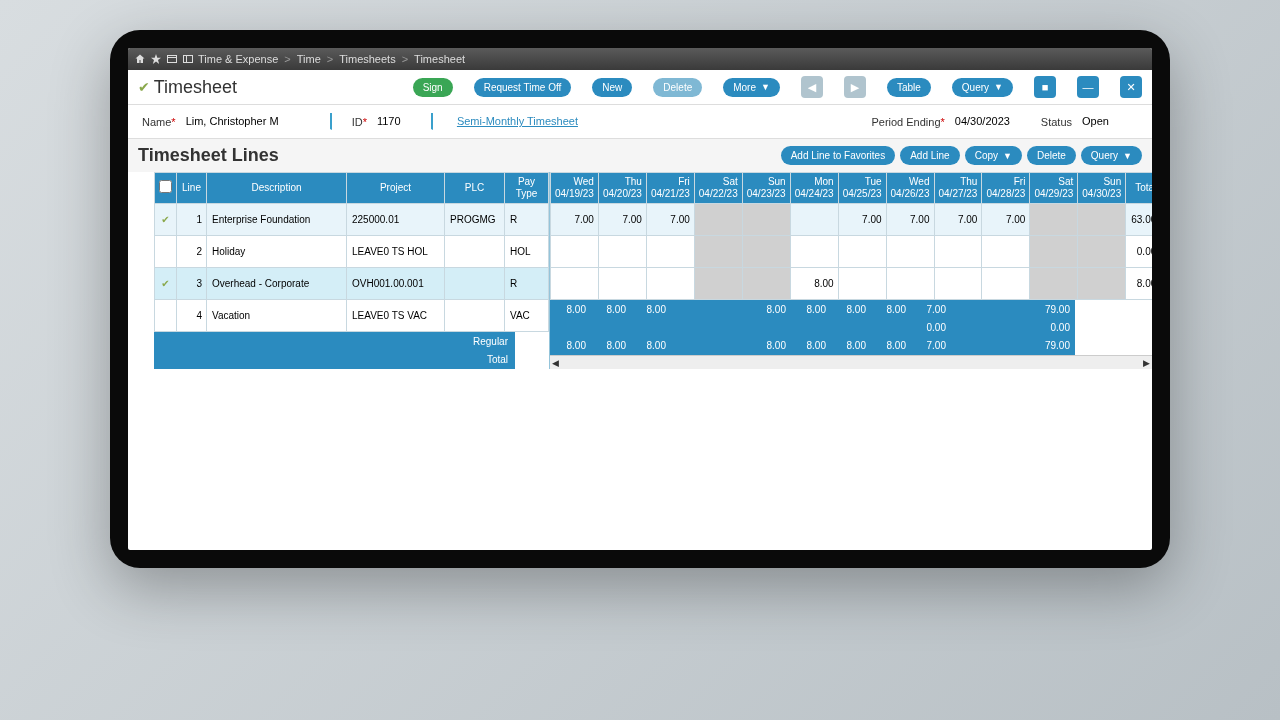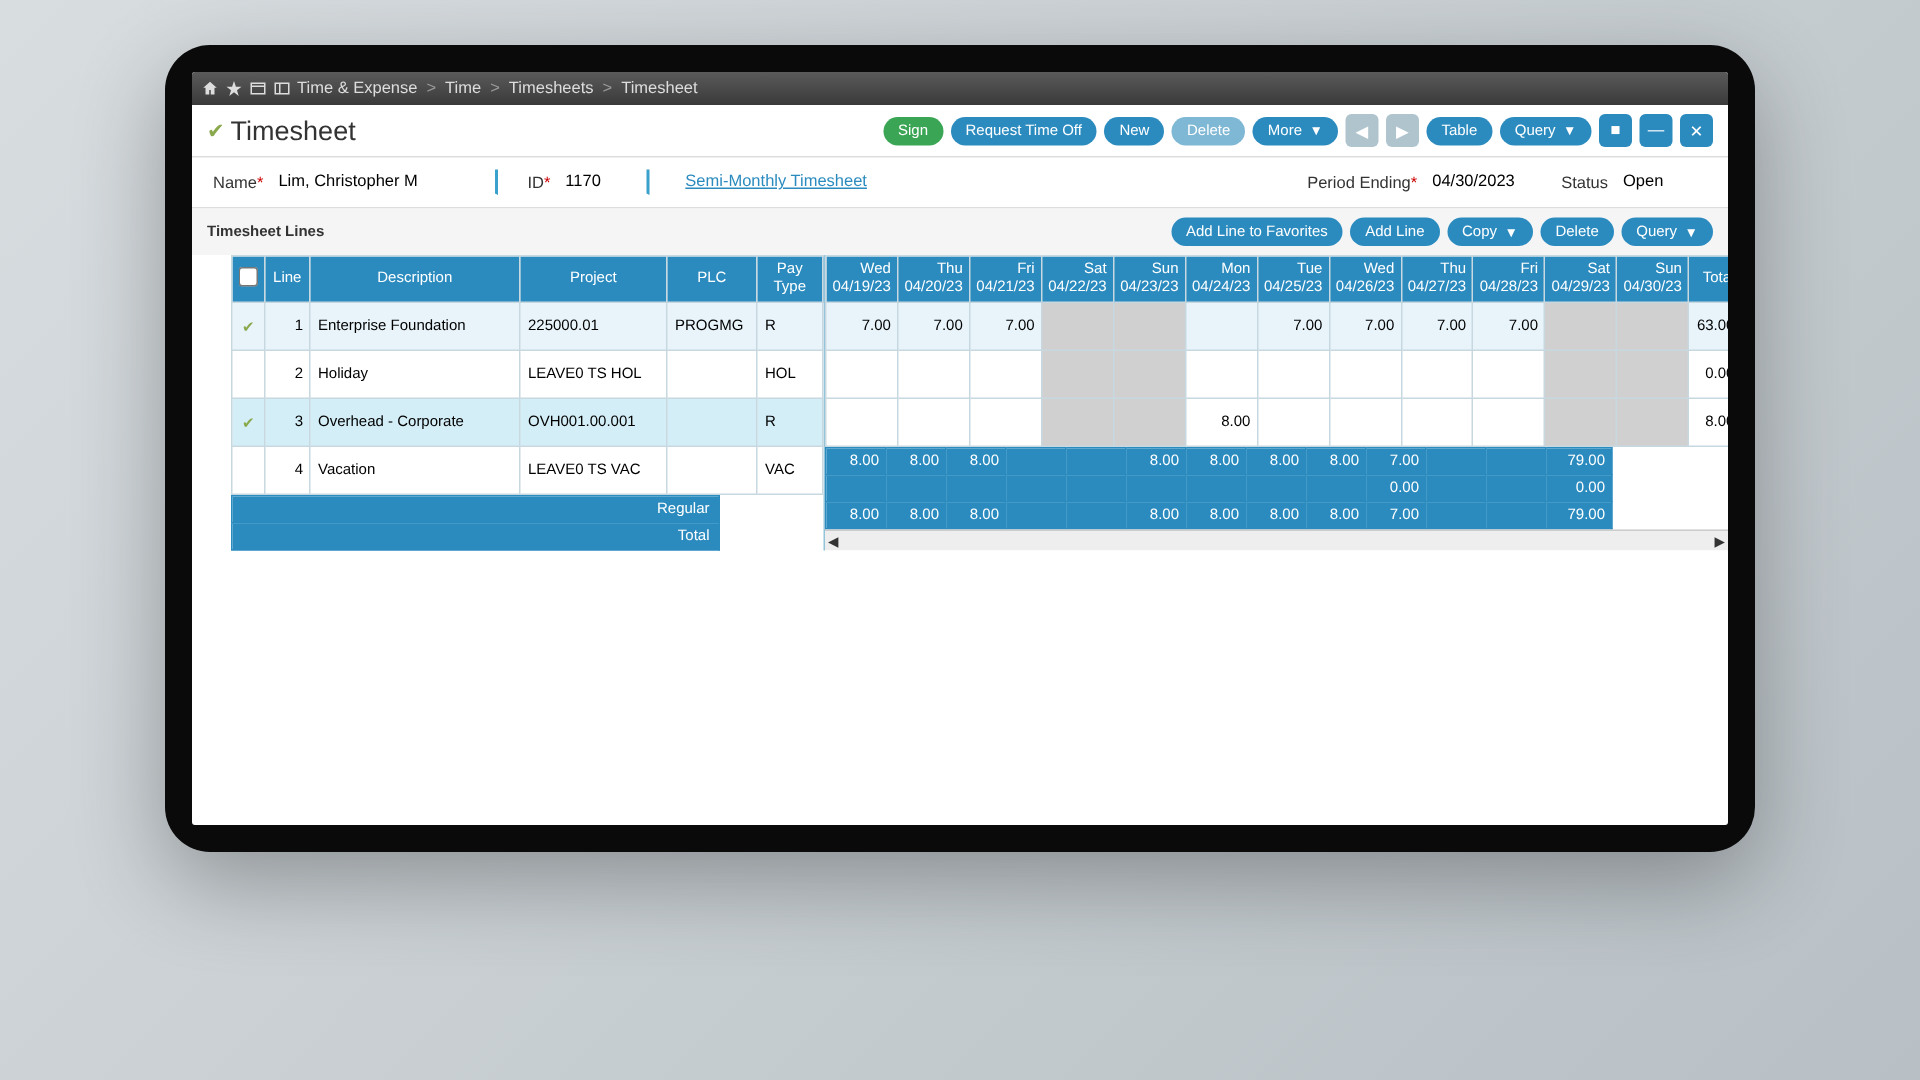--- a/index.html
+++ b/index.html
@@ -47,21 +47,21 @@
 
 .page-header {
   display: flex;
   align-items: center;
   justify-content: space-between;
   padding: 6px 10px;
   border-bottom: 1px solid #ddd;
 }
 .page-title { font-size: 18px; color: #333; display: flex; align-items: center; gap: 4px; }
 .page-title .chk { color: #8aa84c; font-size: 14px; }
-.page-actions { display: flex; gap: 5px; align-items: center; }
+.page-actions { display: flex; gap: 21px; align-items: center; }
 .btn {
   border: none;
   border-radius: 12px;
   padding: 4px 10px;
   font-size: 10px;
   color: #fff;
   cursor: pointer;
   display: inline-flex;
   align-items: center;
   gap: 3px;
@@ -103,21 +103,21 @@
 .status-val { width: 50px; }
 
 
 .lines-header {
   display: flex;
   align-items: center;
   justify-content: space-between;
   padding: 6px 10px;
   background: #f5f5f5;
 }
-.lines-title { font-size: 10px; font-weight: bold; color: #333; }
+.lines-title { font-size: 18px; font-weight: bold; color: #333; }
 .lines-actions { display: flex; gap: 5px; }
 
 
 .grid-wrap { display: flex; }
 .grid-left { border-right: 1px solid #94c4da; margin-left: 26px; }
 .grid-right { flex: 1; overflow: hidden; position: relative; }
 
 table { border-collapse: collapse; }
 th, td { border: 1px solid #c8d8e0; font-size: 10px; }
 thead th {
@@ -302,21 +302,21 @@
                 <td class="desc-cell">Vacation</td>
                 <td class="proj-cell">LEAVE0 TS VAC</td>
                 <td class="plc-cell"></td>
                 <td class="pt-cell">VAC</td>
               </tr>
             </tbody>
         </table>
         <table class="totals">
           <tbody>
             <tr>
-                <td colspan="6" class="lbl" style="width:325px">Regular</td>
+                <td colspan="6" class="lbl" style="width:360px">Regular</td>
               </tr>
             <tr>
                 <td colspan="6" class="lbl">Total</td>
               </tr>
           </tbody>
         </table>
       </div>
       <div class="grid-right">
         <table>
           <thead>

